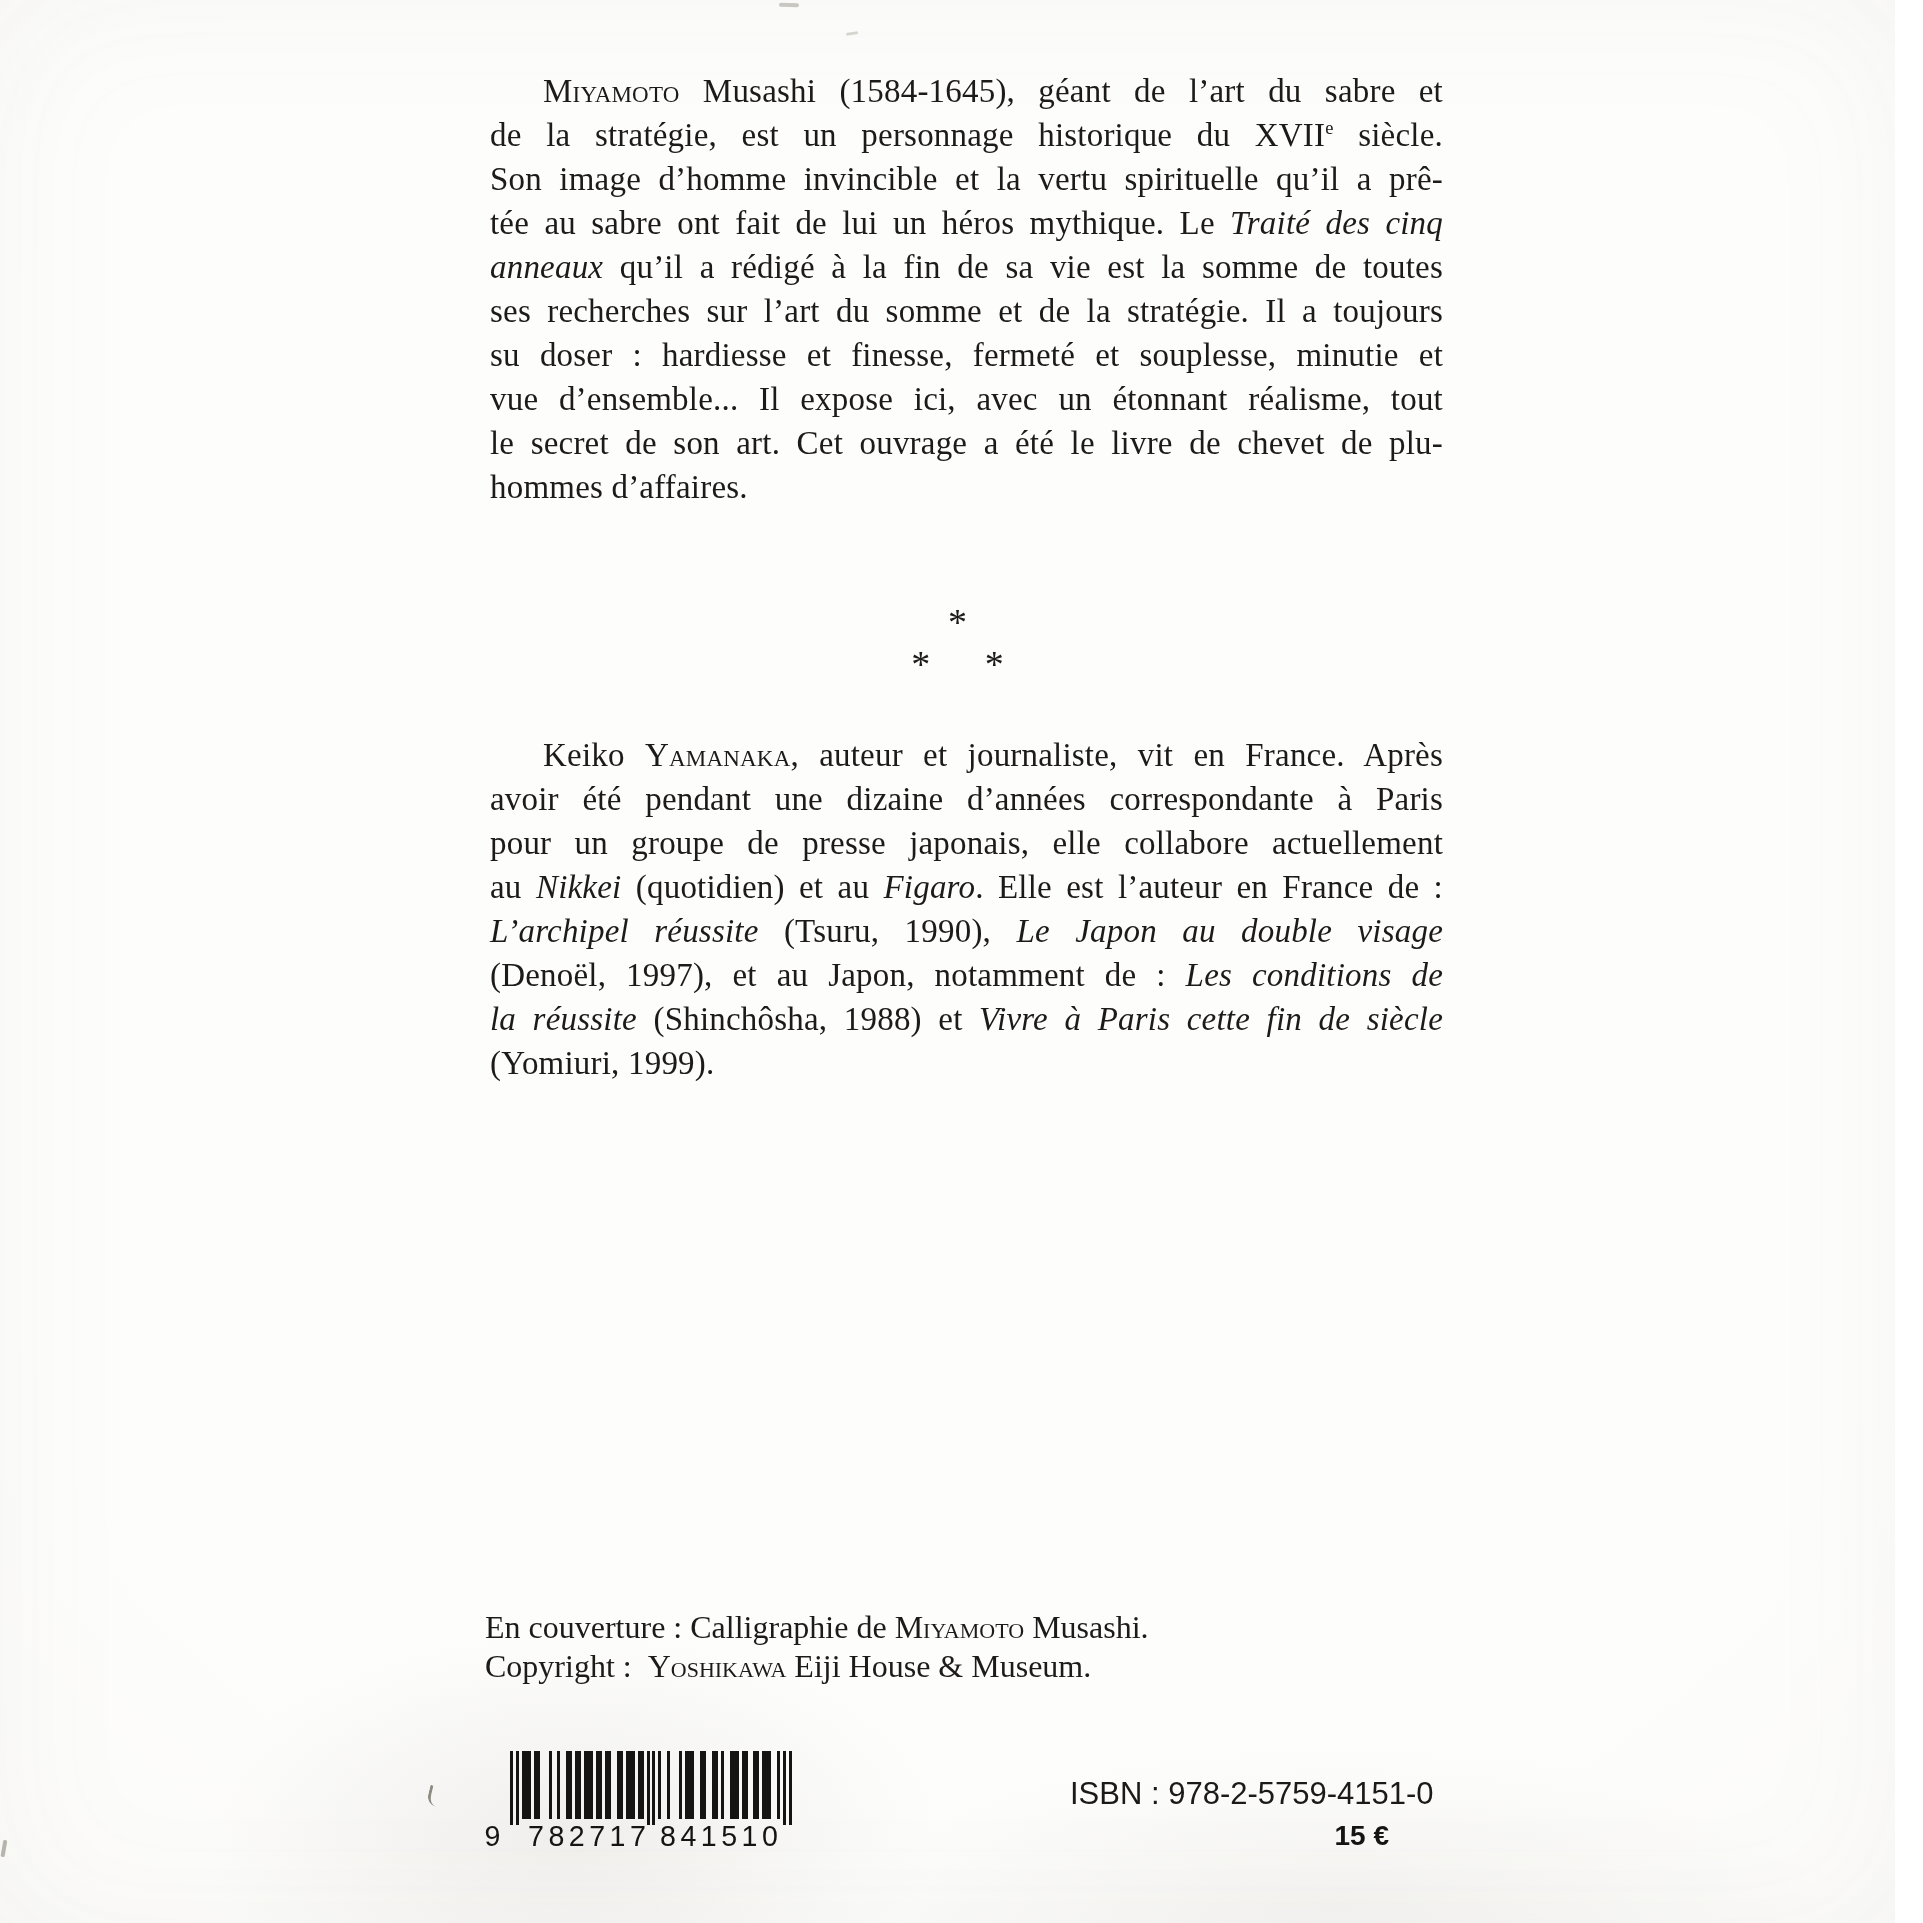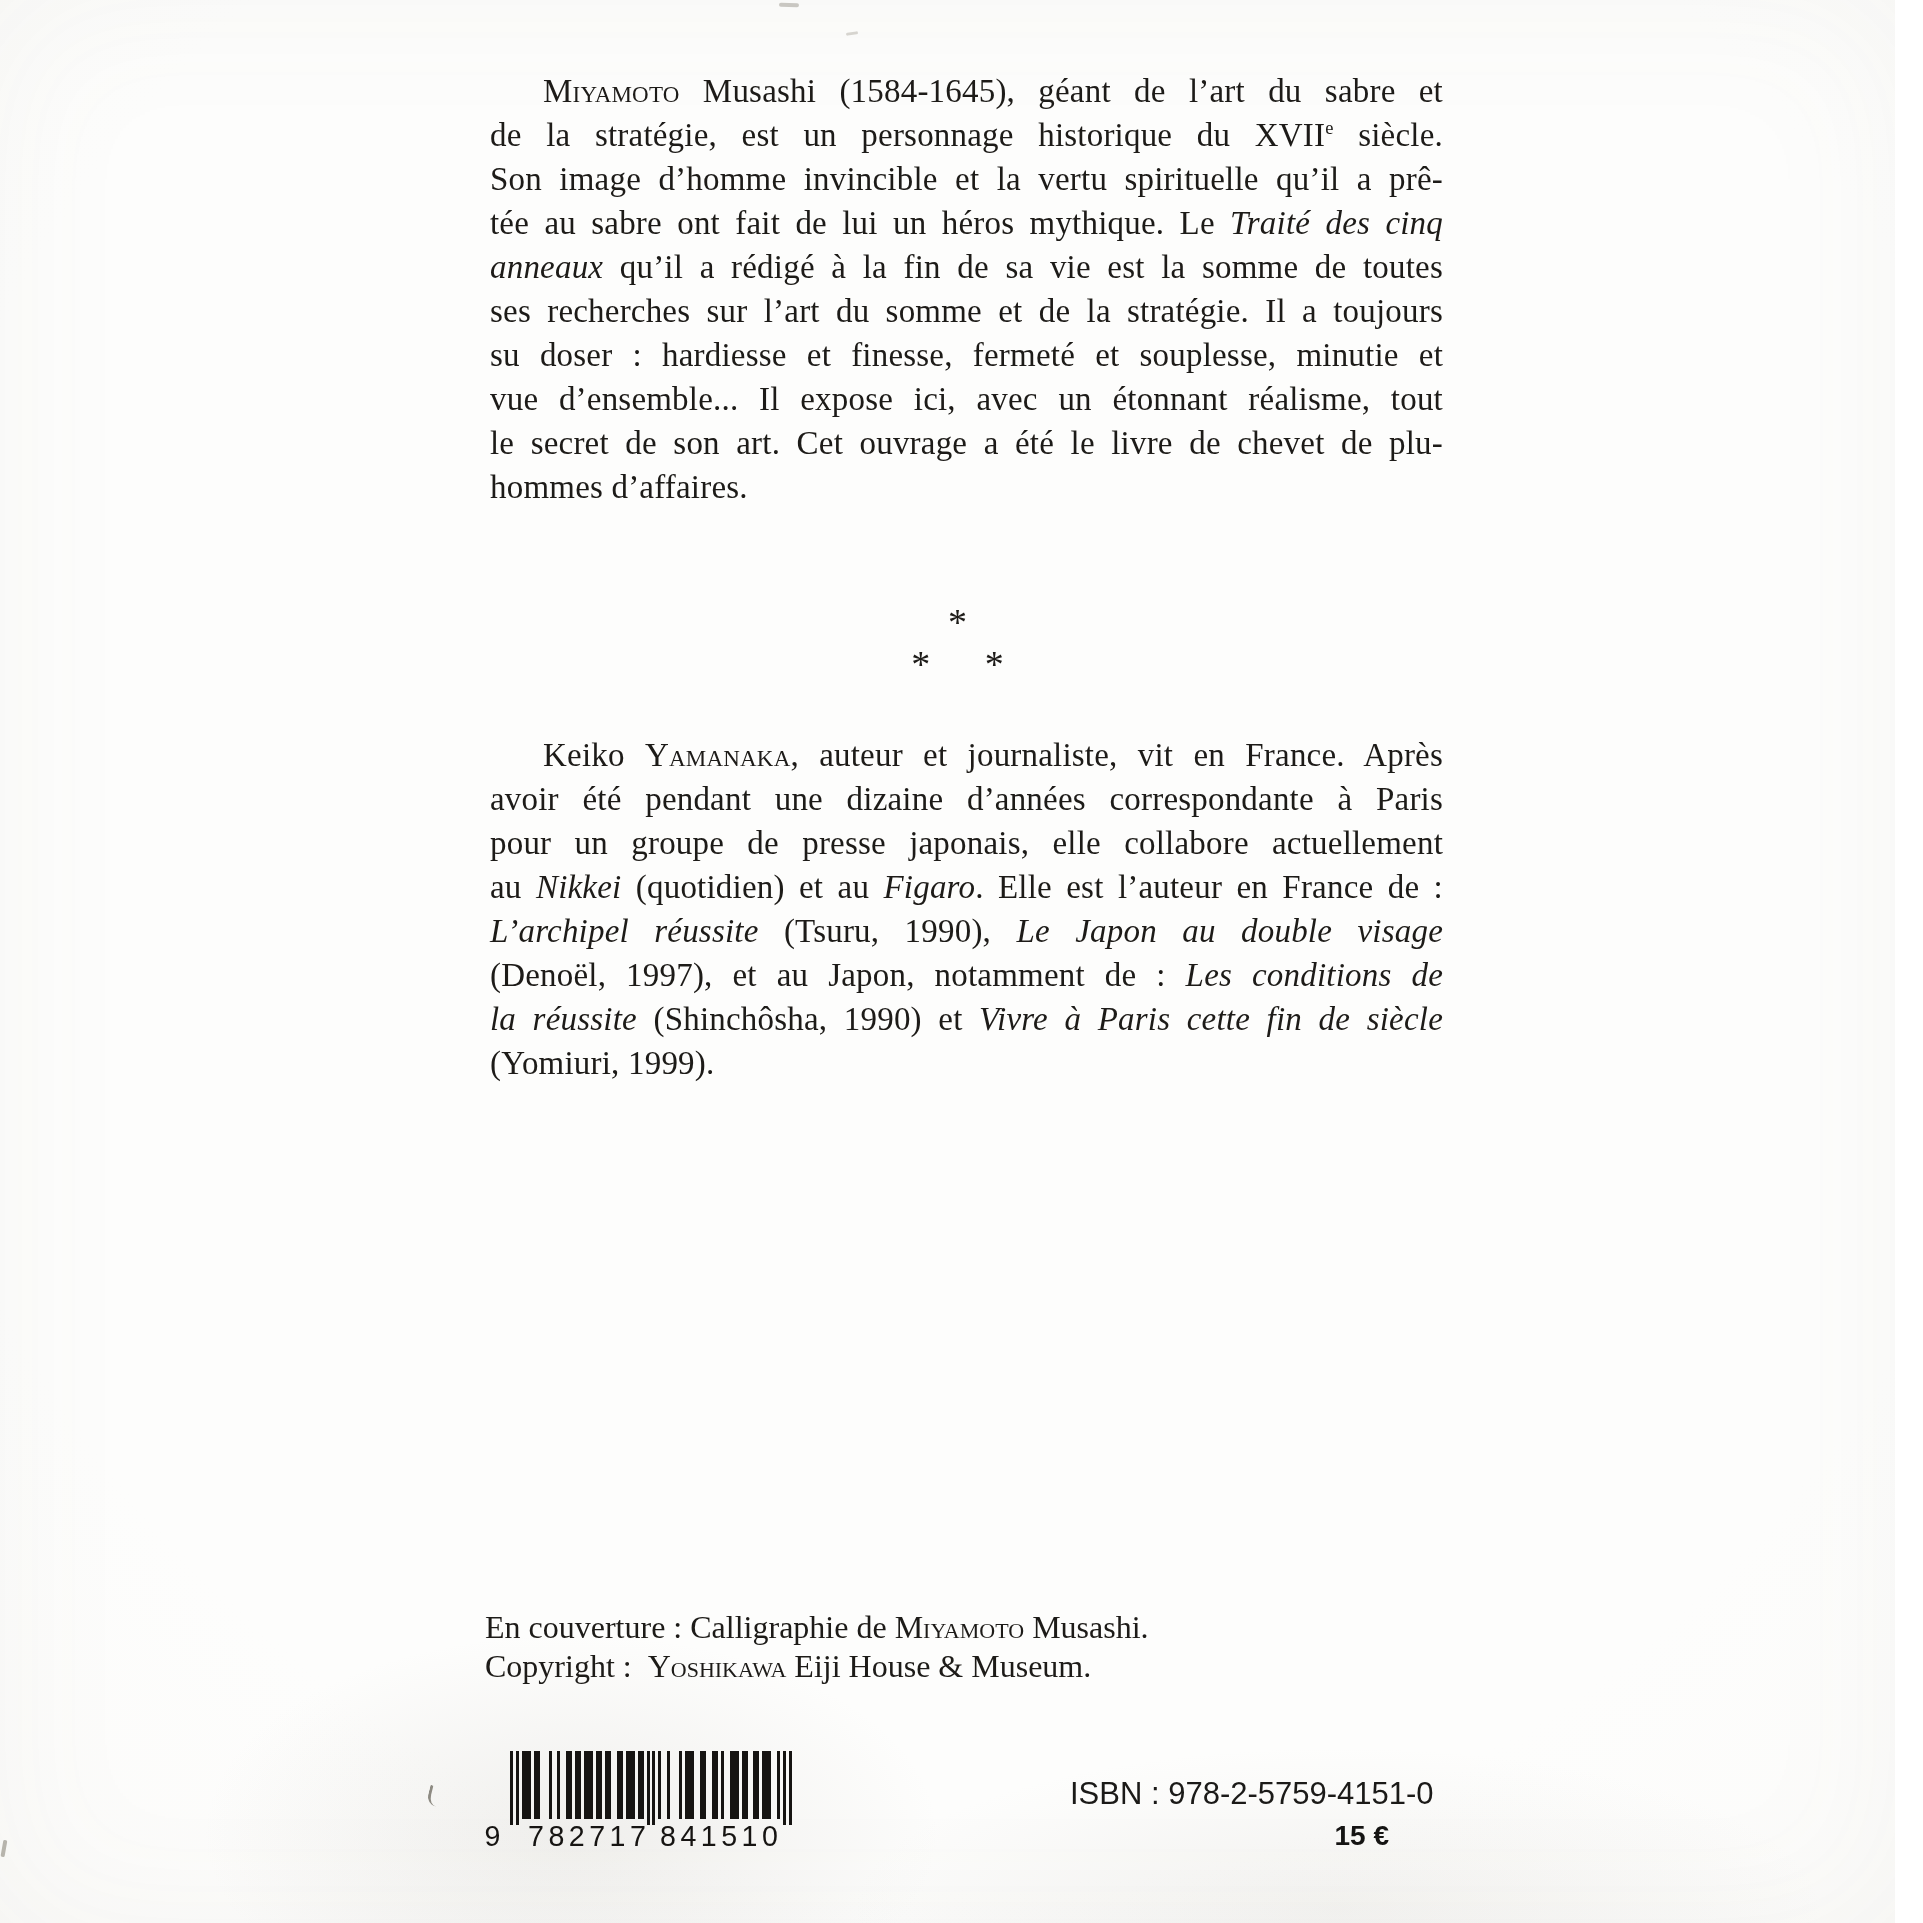--- a/index.html
+++ b/index.html
@@ -127,21 +127,21 @@
     </div>
   </div>
 
   <section class="para" id="para2" style="top:733px">
       <div class="line indent"><span>Keiko </span><span class="sc">Yamanaka</span><span>, auteur et journaliste, vit en France. Après</span></div>
       <div class="line"><span>avoir été pendant une dizaine d’années correspondante à Paris</span></div>
       <div class="line"><span>pour un groupe de presse japonais, elle collabore actuellement</span></div>
       <div class="line"><span>au </span><span class="it">Nikkei</span><span> (quotidien) et au </span><span class="it">Figaro</span><span>. Elle est l’auteur en France de :</span></div>
       <div class="line"><span class="it">L’archipel réussite</span><span> (Tsuru, 1990), </span><span class="it">Le Japon au double visage</span></div>
       <div class="line"><span>(Denoël, 1997), et au Japon, notamment de : </span><span class="it">Les conditions de</span></div>
-      <div class="line"><span class="it">la réussite</span><span> (Shinchôsha, 1990) et </span><span class="it">Vivre à Paris cette fin de siècle</span></div>
+      <div class="line"><span class="it">la réussite</span><span> (Shinchôsha, 1988) et </span><span class="it">Vivre à Paris cette fin de siècle</span></div>
       <div class="line last"><span>(Yomiuri, 1999).</span></div>
     </section>
 
   <section class="credits">
       <div class="line last"><span>En couverture : Calligraphie de </span><span class="sc">Miyamoto</span><span> Musashi.</span></div>
       <div class="line last"><span>Copyright :  </span><span class="sc">Yoshikawa</span><span> Eiji House &amp; Museum.</span></div>
     </section>
 
   <div class="barcode">
     <div class="bars">

